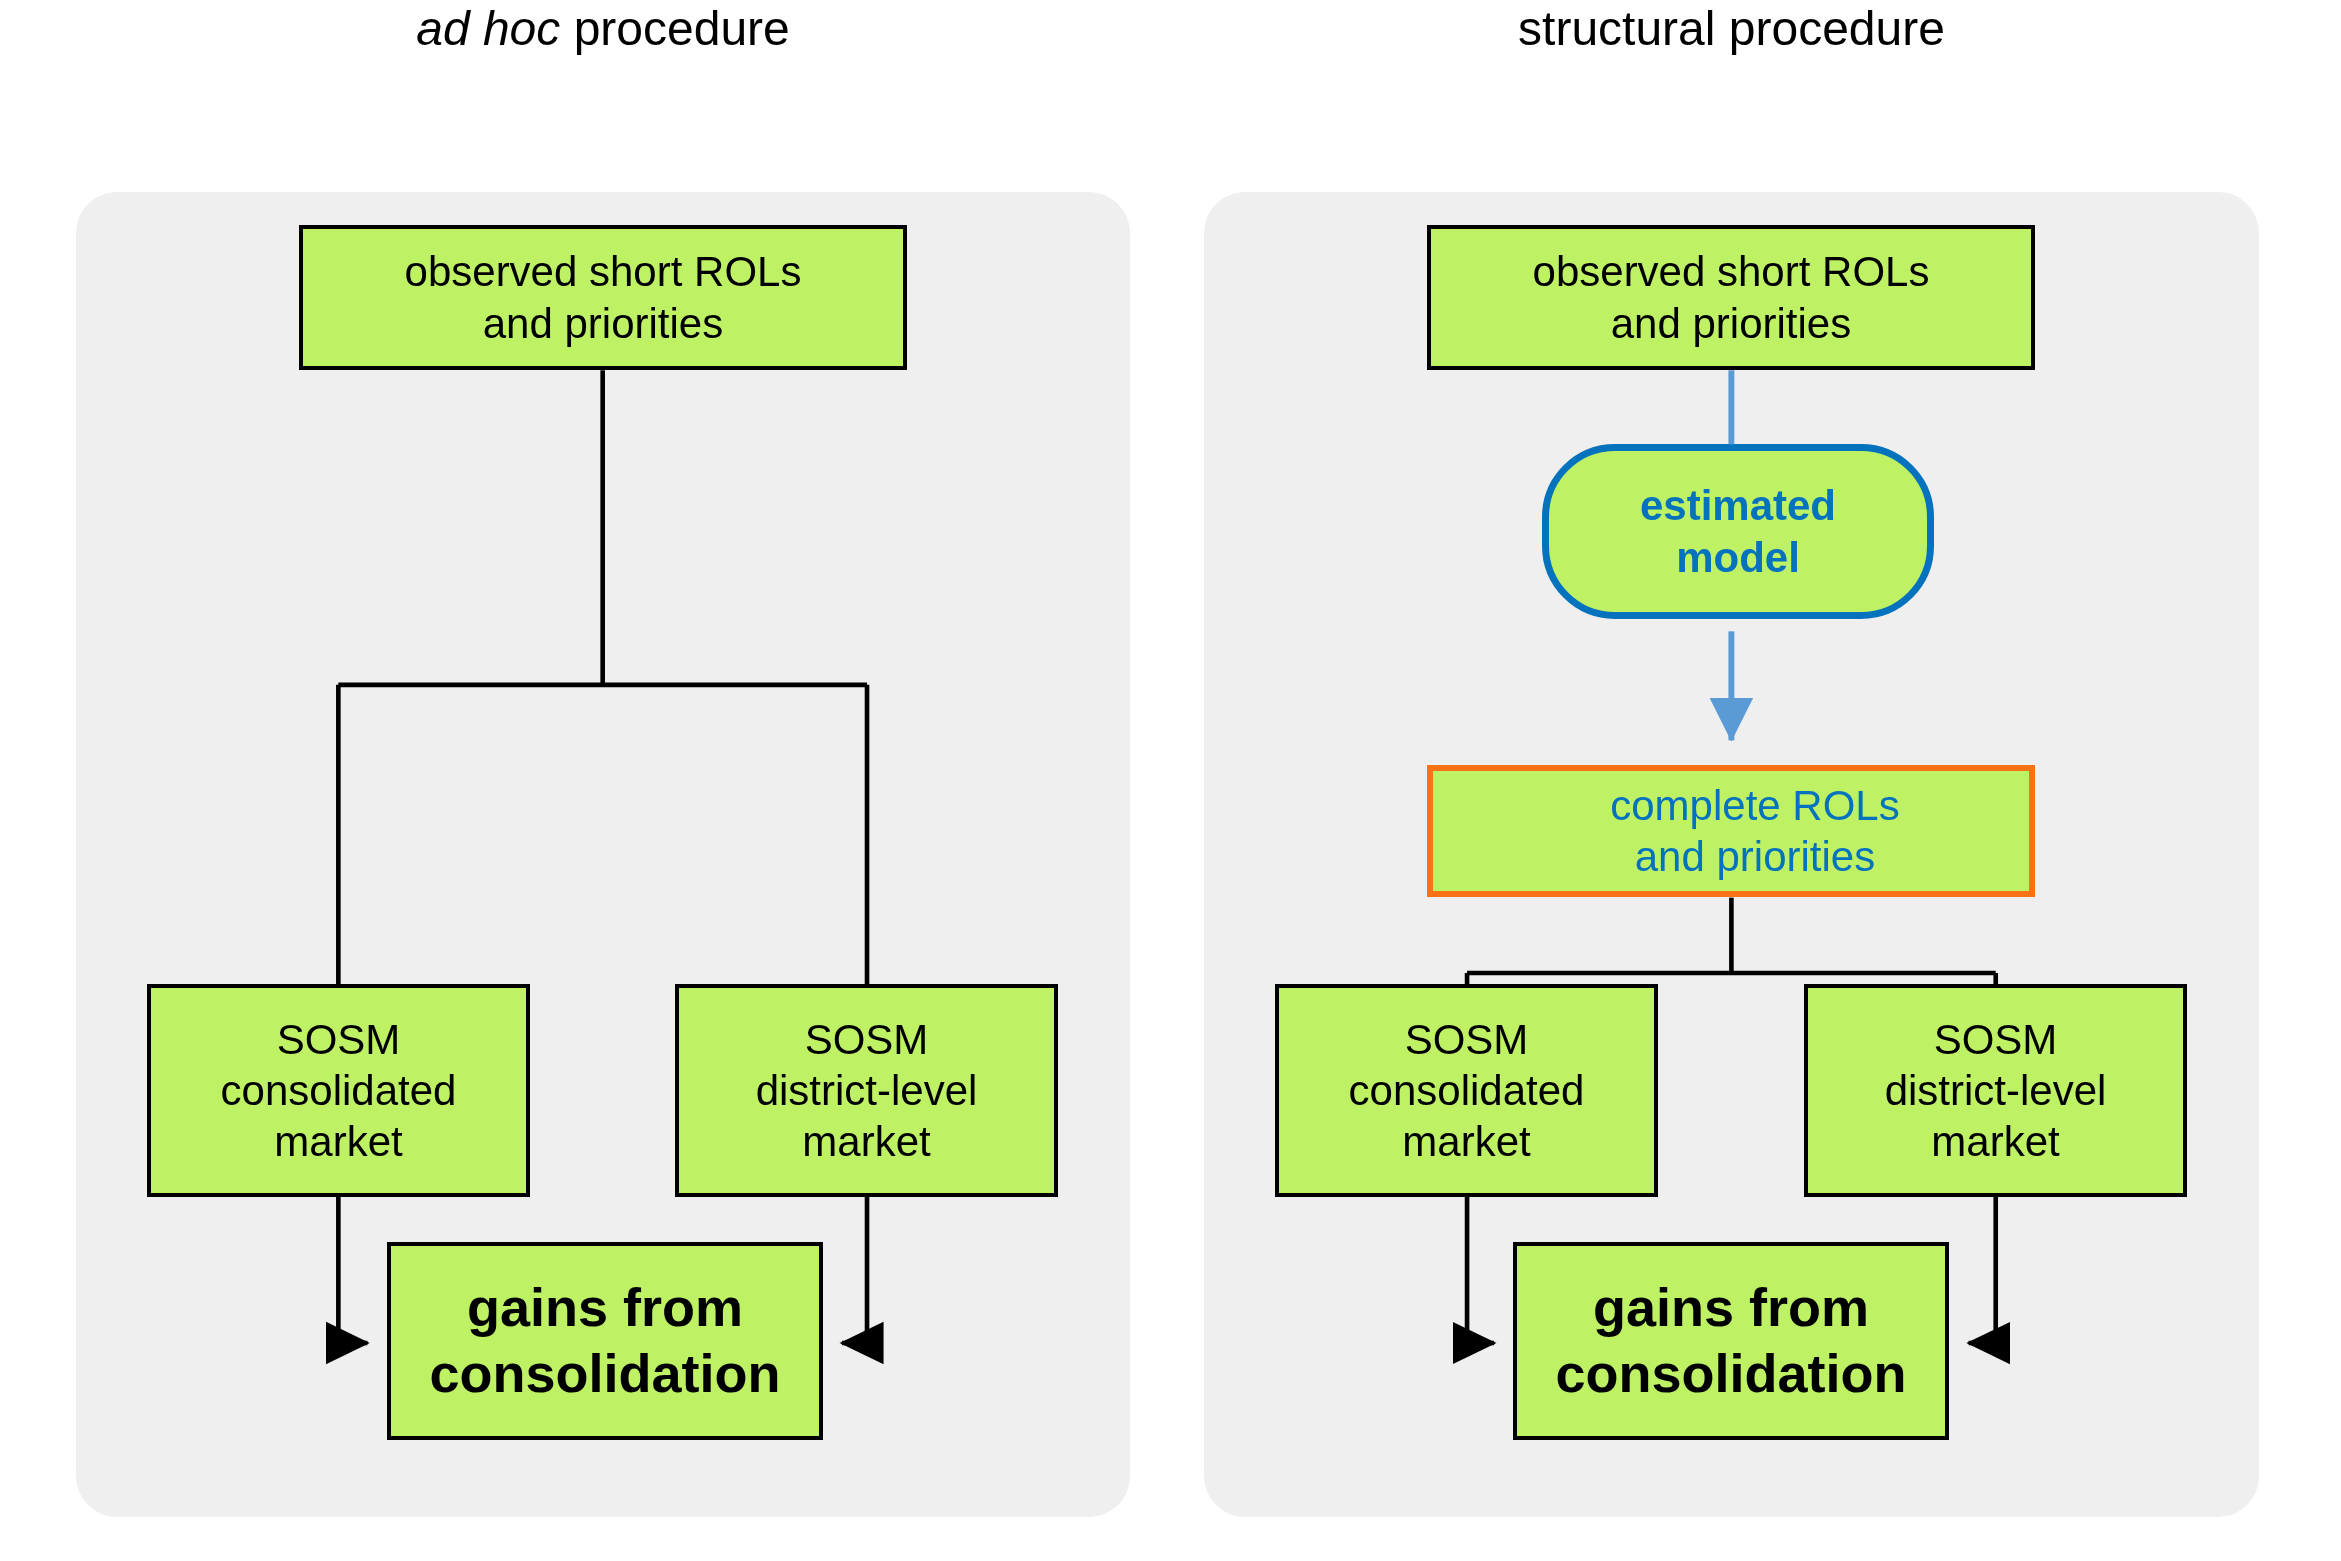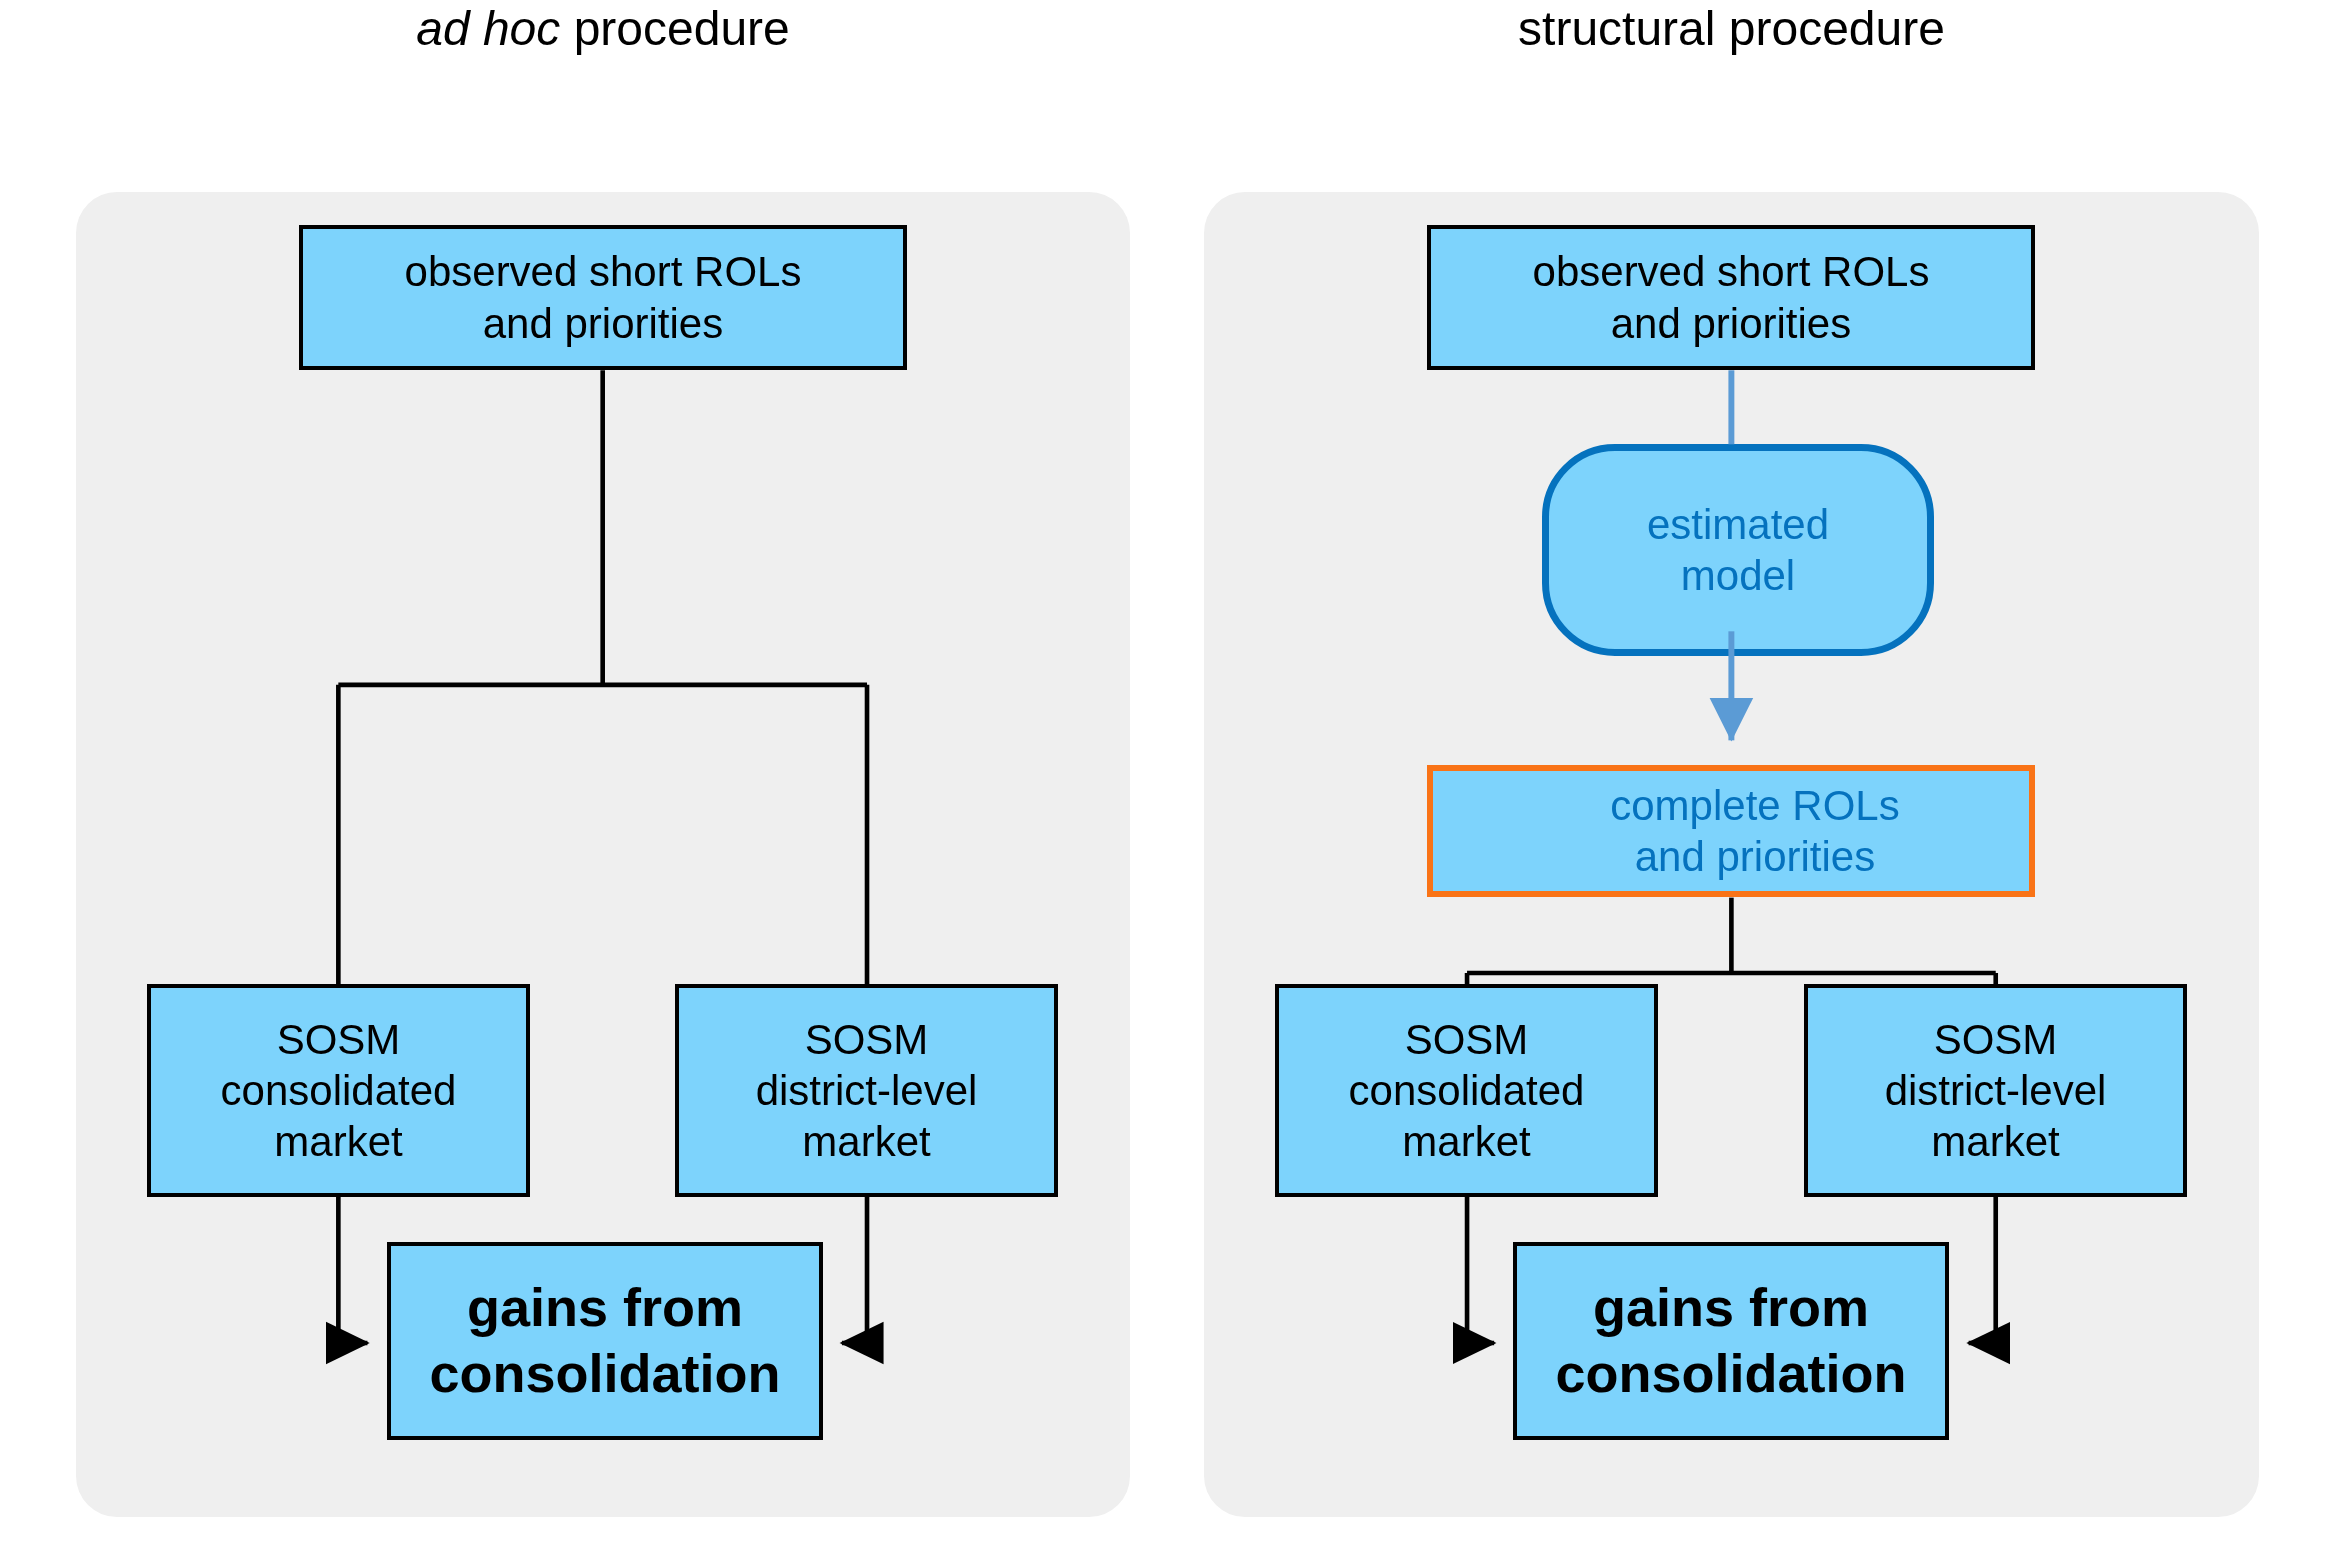--- a/index.html
+++ b/index.html
@@ -29,21 +29,21 @@
 
   .panel {
     position: absolute;
     background: #EFEFEF;
     border-radius: 41px;
   }
 
   .node {
     position: absolute;
     box-sizing: border-box;
-    background: #7dd3fc;
+    background: #bef264;
     display: flex;
     align-items: center;
     justify-content: center;
     text-align: center;
     color: #000000;
     line-height: 1.22;
     font-family: "Liberation Sans", sans-serif;
   }
   .node .txt { display: block; width: 100%; }
 
@@ -124,21 +124,21 @@
 
   <div class="panel" style="left:1204px; top:192px; width:1055px; height:1325px;"></div>
 
   <div class="node node-black" style="left:1427px; top:225px; width:608px; height:145px;">
     <span class="txt">
       <span>observed short ROLs</span><br>
       <span>and priorities</span>
     </span>
   </div>
 
-  <div class="node node-blue-round" style="left:1542px; top:444px; width:392px; height:212px;">
+  <div class="node node-blue-round" style="left:1542px; top:444px; width:392px; height:175px;font-weight:bold;">
     <span class="txt">
       <span>estimated</span><br>
       <span>model</span>
     </span>
   </div>
 
   <div class="node node-blue" style="left:1427px; top:765px; width:608px; height:132px;">
     <span class="txt">
       <span>complete ROLs</span><br>
       <span>and priorities</span>

